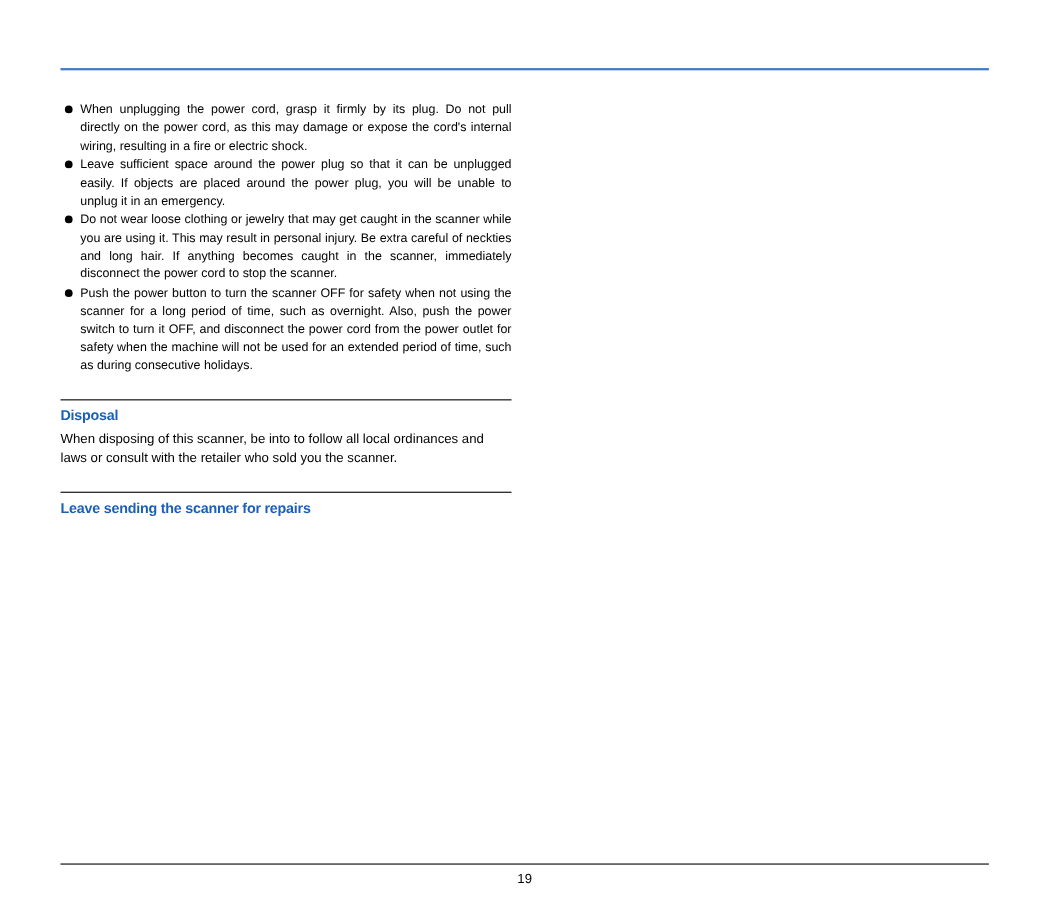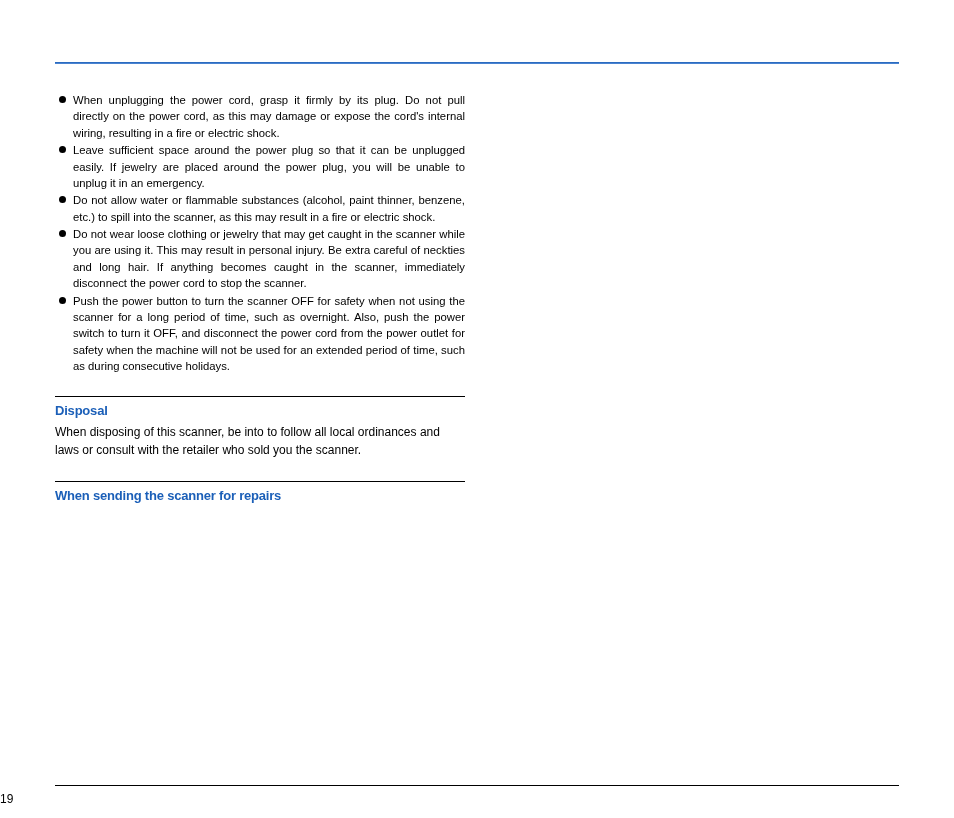--- a/index.html
+++ b/index.html
@@ -75,43 +75,43 @@
     bottom: 32px;
     left: 55px;
     right: 55px;
     border-top: 1px solid #000;
   }
   .page-number {
     position: absolute;
     bottom: 12px;
     left: 0;
     right: 0;
+    text-align: center;
     font-size: 12px;
   }
 </style>
 </head>
 <body>
 
 <div class="page-wrapper">
   <div class="top-rule"></div>
 
   <div class="content">
 
     <ul class="bullet-list">
       <li>When unplugging the power cord, grasp it firmly by its plug. Do not pull directly on the power cord, as this may damage or expose the cord's internal wiring, resulting in a fire or electric shock.</li>
-      <li>Leave sufficient space around the power plug so that it can be unplugged easily. If jewelry are placed around the power plug, you will be unable to unplug it in an emergency.</li>
-      <li>Do not allow water or flammable substances (alcohol, paint thinner, benzene, etc.) to spill into the scanner, as this may result in a fire or electric shock.</li>
+      <li>Leave sufficient space around the power plug so that it can be unplugged easily. If objects are placed around the power plug, you will be unable to unplug it in an emergency.</li>
       <li>Do not wear loose clothing or jewelry that may get caught in the scanner while you are using it. This may result in personal injury. Be extra careful of neckties and long hair. If anything becomes caught in the scanner, immediately disconnect the power cord to stop the scanner.</li>
       <li>Push the power button to turn the scanner OFF for safety when not using the scanner for a long period of time, such as overnight. Also, push the power switch to turn it OFF, and disconnect the power cord from the power outlet for safety when the machine will not be used for an extended period of time, such as during consecutive holidays.</li>
     </ul>
 
     <hr class="section-rule">
     <h2 class="section-heading">Disposal</h2>
     <p class="section-body">When disposing of this scanner, be into to follow all local ordinances and laws or consult with the retailer who sold you the scanner.</p>
 
     <hr class="section-rule">
-    <h2 class="section-heading">When sending the scanner for repairs</h2>
+    <h2 class="section-heading">Leave sending the scanner for repairs</h2>
 
   </div>
 </div>
 
 <div class="footer-rule"></div>
 <div class="page-number">19</div>
 
 </body></html>

